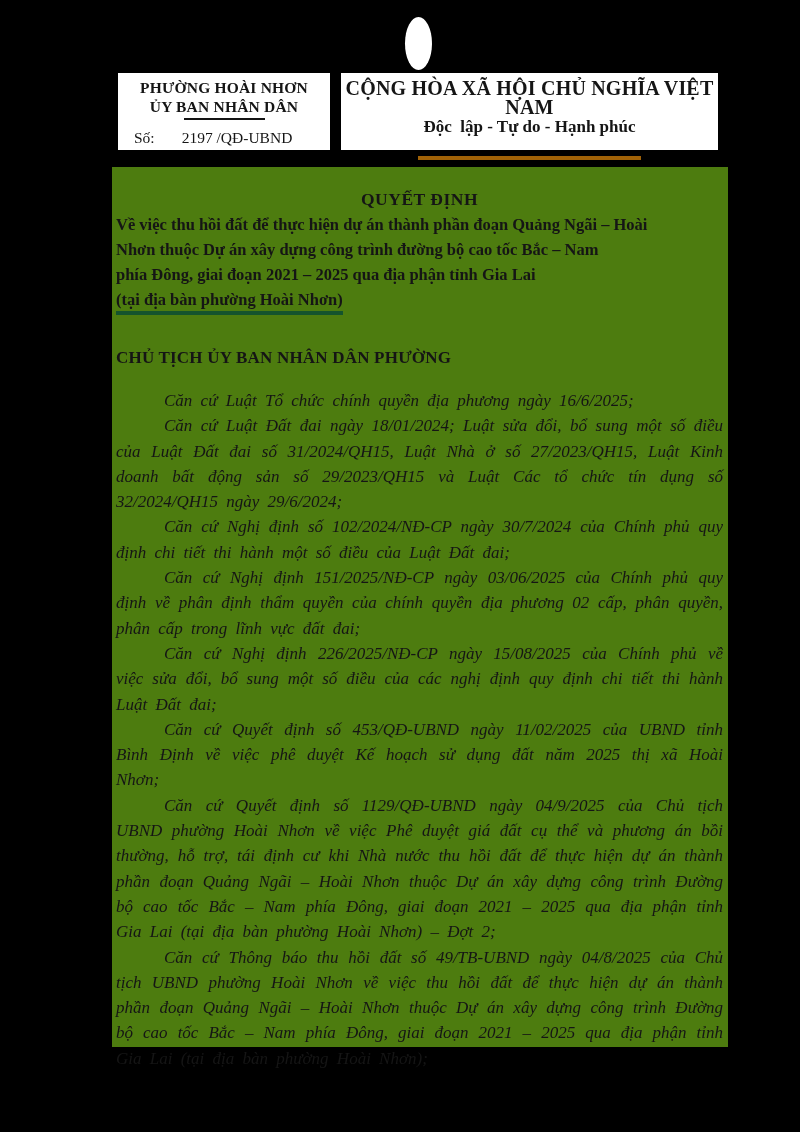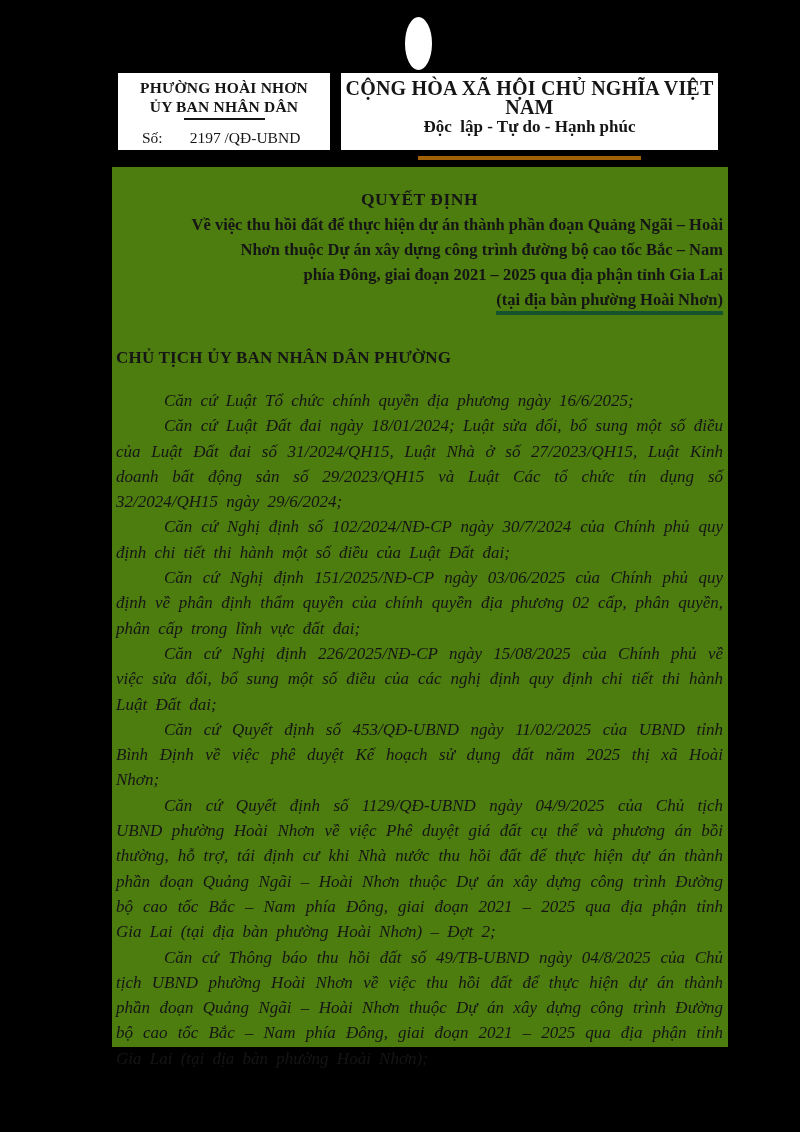--- a/index.html
+++ b/index.html
@@ -12,40 +12,40 @@
     position:absolute; left:405px; top:17px; width:27px; height:53px;
     background:#ffffff; border-radius:50%;
   }
   
   .header-left {
     position:absolute; left:118px; top:73px; width:212px; height:77px;
     background:#ffffff; box-sizing:border-box; padding-top:5px; text-align:center;
   }
   .org-line { font-weight:bold; font-size:15.5px; line-height:19px; letter-spacing:0.2px; }
   .short-rule { width:81px; height:0; border-top:2.5px solid #141414; margin:2px auto 0; }
-  .number-row { margin-top:9px; font-size:15.5px; text-align:left; padding-left:24px; white-space:pre; }
+  .number-row { margin-top:9px; font-size:15.5px; text-align:left; padding-left:16px; white-space:pre; }
   .num-val { margin-left:27px; }
   
   .header-right {
     position:absolute; left:341px; top:73px; width:377px; height:77px;
     background:#ffffff; box-sizing:border-box; padding-top:6px; text-align:center;
   }
   .nat1 { font-weight:bold; font-size:20px; line-height:19px; letter-spacing:0.2px; }
   .nat2 {
     display:inline-block; font-weight:bold; font-size:17px; line-height:19px;
     border-bottom:4px solid #a16207; padding:0 5px 20px; white-space:pre;
   }
   .place-date { font-style:italic; font-size:15px; margin-top:4px; white-space:pre;font-family:Liberation Serif, serif; }
   
   .main {
     position:absolute; left:112px; top:167px; width:616px; height:880px;
     background:#4d7c0f; box-sizing:border-box; padding:22px 5px 0 4px;
   }
   .doc-title { text-align:center; font-weight:bold; font-size:17.5px; line-height:20px; letter-spacing:0.5px; }
-  .subject { margin-top:3px; text-align:right; font-weight:bold; font-size:16.5px; line-height:25px; }
+  .subject { margin-top:3px; text-align:left; font-weight:bold; font-size:16.5px; line-height:25px; }
   .subj-underline { border-bottom:4px solid #14532d; padding-bottom:2px; }
   .issuer { margin-top:36px; text-align:left; font-weight:bold; font-size:17px; line-height:20px; letter-spacing:0.2px; }
   .paragraphs { margin-top:20px; font-style:italic; font-size:17px; line-height:25.3px; text-align:justify; }
   .paragraphs p { margin:0; text-indent:48px; word-spacing:4px; }
 </style>
 </head>
 <body>
 
 <div class="canvas">
 

